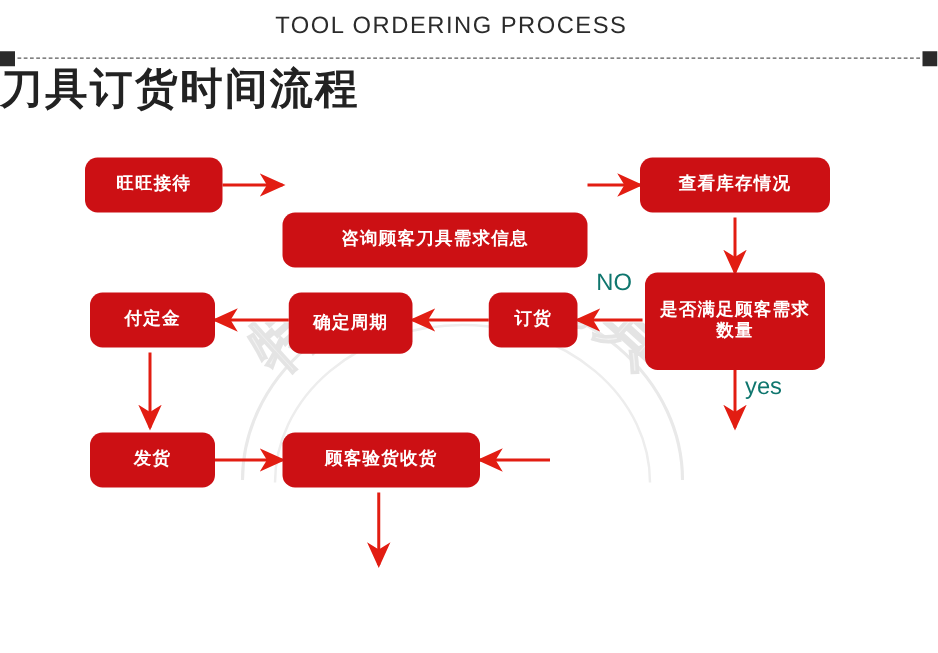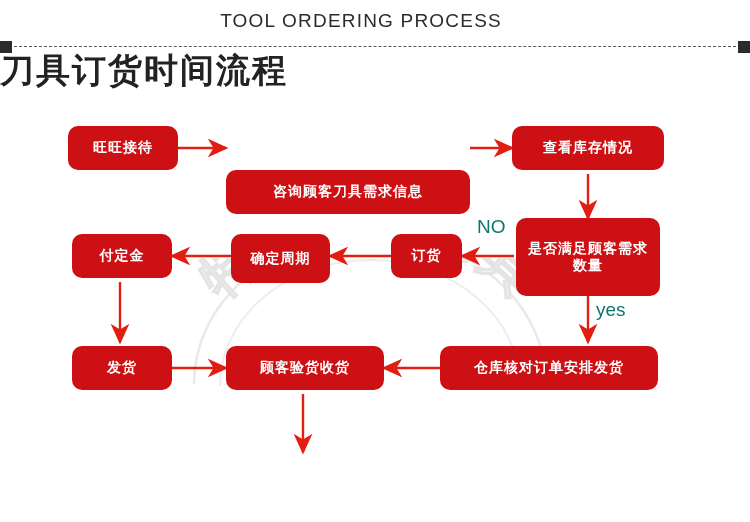--- a/index.html
+++ b/index.html
@@ -152,16 +152,15 @@
   <div class="node" style="left:391px;top:234px;width:71px;height:44px;">订货</div>
 
   <div class="node" style="left:231px;top:234px;width:99px;height:49px;">确定周期</div>
 
   <div class="node" style="left:72px;top:234px;width:100px;height:44px;">付定金</div>
 
   <div class="node" style="left:226px;top:346px;width:158px;height:44px;">顾客验货收货</div>
 
   <div class="node" style="left:72px;top:346px;width:100px;height:44px;">发货</div>
 
-  <div class="node" style="left:440px;top:346px;width:218px;height:44px;">仓库核对订单安排发货</div>
 
 
 </div>
 
 </body></html>

